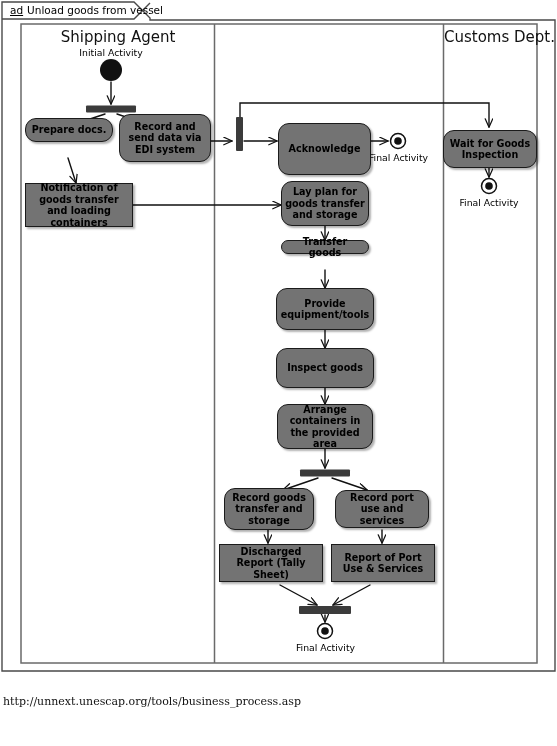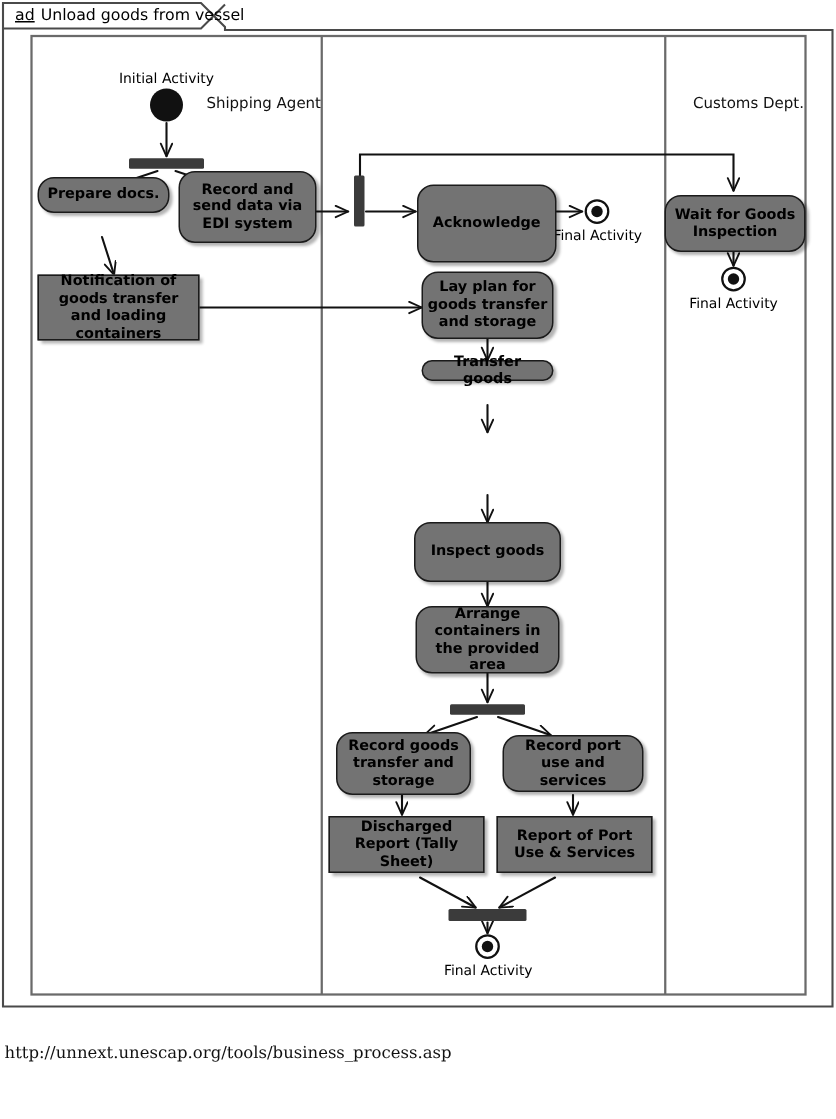--- a/index.html
+++ b/index.html
@@ -29,25 +29,24 @@
     color: #000;
     white-space: nowrap;
     letter-spacing: 0px;
   }
   .frame-tab-label .kw {
     text-decoration: underline;
   }
   
   .lane-title {
     position: absolute;
-    font-size: 10px;
+    font-size: 15px;
     color: #111;
-    text-align: right;
+    text-align: center;
     white-space: nowrap;
-    margin-top: 36px;
   }
   
   .node {
     position: absolute;
     box-sizing: border-box;
     background: #737373;
     border: 1.3px solid #1b1b1b;
     color: #000;
     font-size: 9.6px;
     font-weight: bold;
@@ -184,20 +183,21 @@
   <div class="node action" style="left:119px; top:114px; width:92px; height:48px;">Record and send data via EDI system</div>
 
   <div class="node object" style="left:25px; top:183px; width:108px; height:44px;">Notification of goods transfer and loading containers</div>
 
   <div class="node action" style="left:278px; top:123px; width:93px; height:52px;">Acknowledge</div>
 
   <div class="node action" style="left:281px; top:181px; width:88px; height:45px;">Lay plan for goods transfer and storage</div>
 
   <div class="node action" style="left:281px; top:240px; width:88px; height:14px;">Transfer goods</div>
 
+  <div class="node action" style="left:276px; top:288px; width:98px; height:42px;">Provide equipment/tools</div>
 
   <div class="node action" style="left:276px; top:348px; width:98px; height:40px;">Inspect goods</div>
 
   <div class="node action" style="left:277px; top:404px; width:96px; height:45px;">Arrange containers in the provided area</div>
 
   <div class="node action" style="left:224px; top:488px; width:90px; height:42px;">Record goods transfer and storage</div>
 
   <div class="node action" style="left:335px; top:490px; width:94px; height:38px;">Record port use and services</div>
 
   <div class="node object" style="left:219px; top:544px; width:104px; height:38px;">Discharged Report (Tally Sheet)</div>

